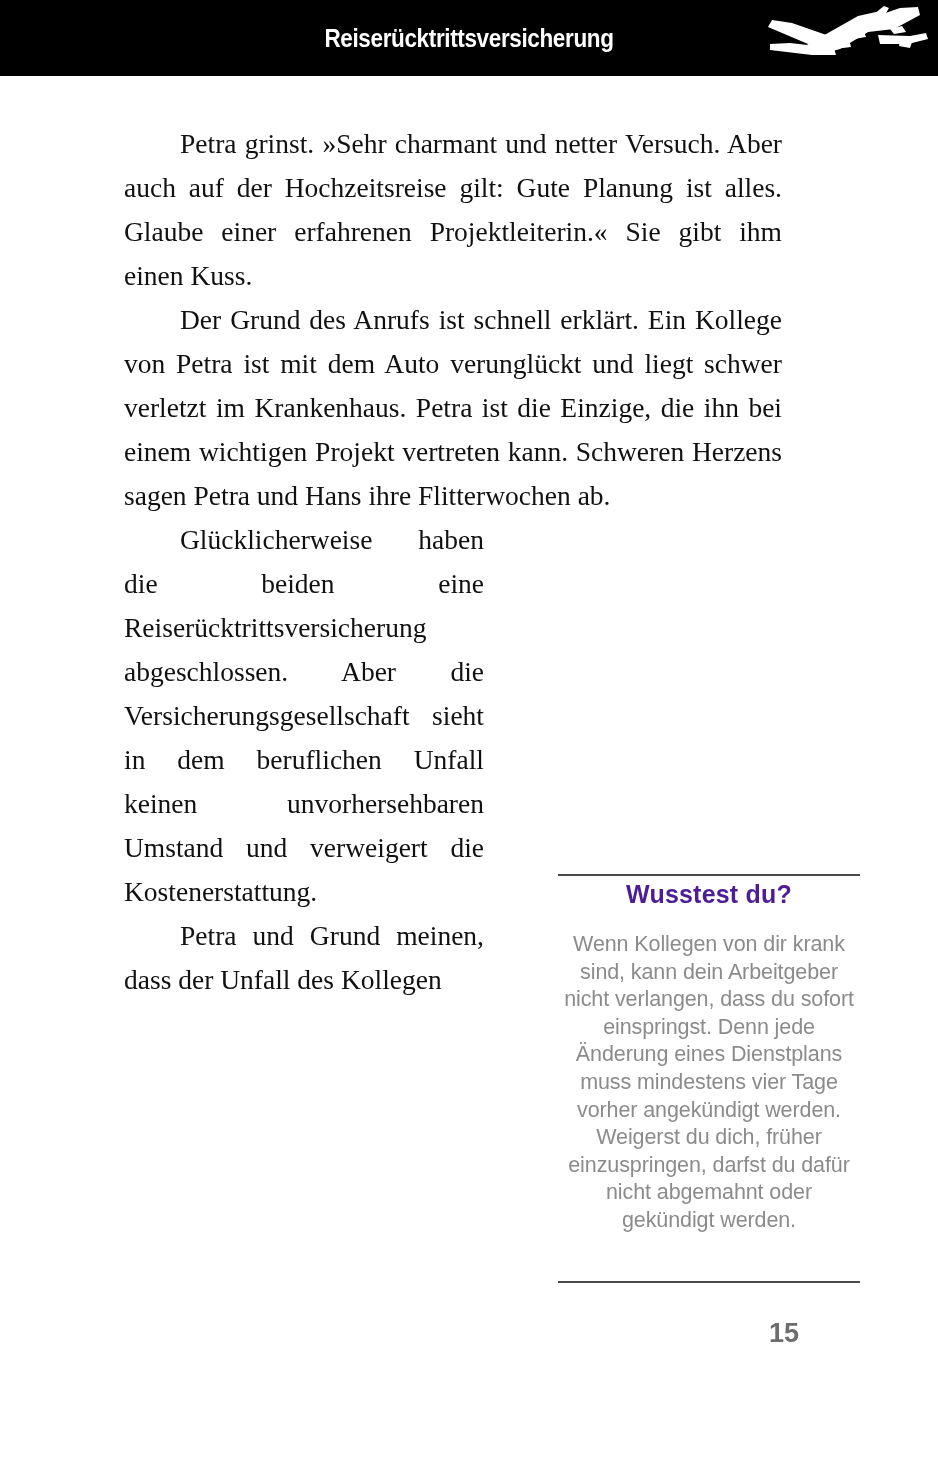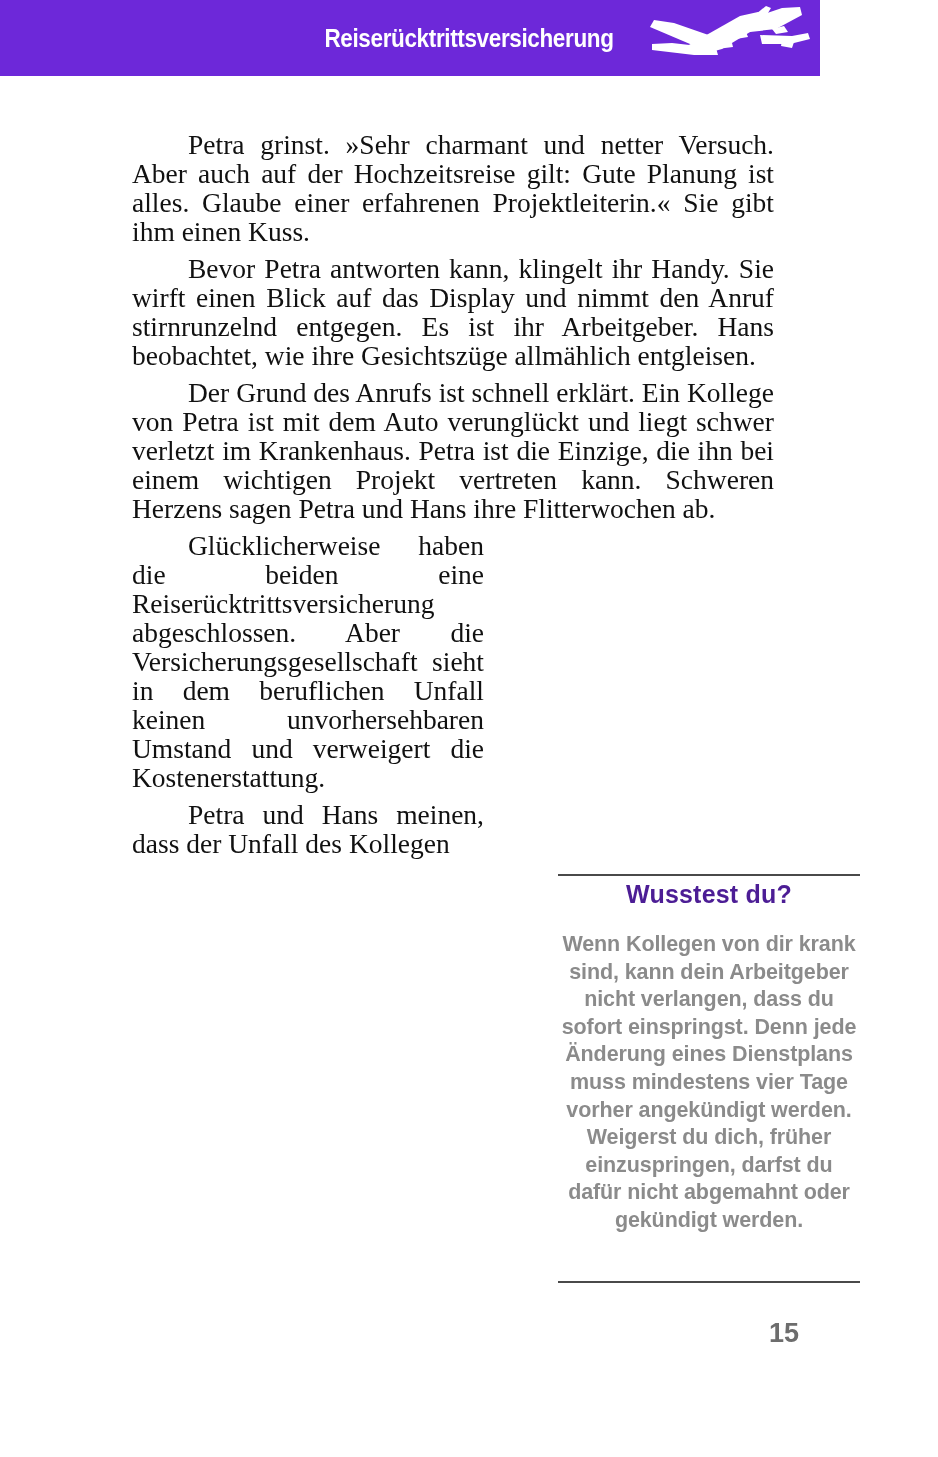--- a/index.html
+++ b/index.html
@@ -13,23 +13,23 @@
     font-family: "Liberation Serif", serif;
     position: relative;
     overflow: hidden;
   }
 
   
   .header-band {
     position: absolute;
     left: 0;
     top: 0;
-    width: 820px;
+    width: 938px;
     height: 76px;
-    background: #6d28d9;
+    background: #000000;
   }
   .header-title {
     position: absolute;
     left: 0;
     top: 0;
     width: 938px;
     height: 76px;
     line-height: 76px;
     text-align: center;
     color: #ffffff;
@@ -52,23 +52,23 @@
 
   
   .page-body {
     position: absolute;
     left: 124px;
     top: 122px;
     width: 658px;
   }
 
   p.story {
-    margin: 8px;
+    margin: 0;
     font-size: 27.5px;
-    line-height: 29px;
+    line-height: 44px;
     color: #111111;
     text-align: justify;
     text-indent: 56px;
     hyphens: manual;
     -webkit-hyphens: manual;
   }
 
   
   .sidebar-float {
     float: right;
@@ -104,21 +104,21 @@
     margin-top: 4px;
     font-family: "Liberation Sans", sans-serif;
     font-weight: bold;
     font-size: 25px;
     color: #4c1d95;
     letter-spacing: 0.2px;
   }
   .dyk-text {
     margin-top: 22px;
     font-family: "Liberation Sans", sans-serif;
-    font-weight: bold;
+    font-weight: normal;
     font-size: 21.5px;
     line-height: 27.6px;
     color: #8b8b8b;
     text-align: center;
     letter-spacing: -0.1px;
   }
 
   
   .page-number {
     position: absolute;
@@ -157,27 +157,26 @@
 
         <path d="M124 12 L134 4 L139 6 L133 16 Z"></path>
       </g>
     </svg>
   </div>
 </div>
 
 <div class="page-body">
 
   <p class="story">Petra grinst. »Sehr charmant und netter Versuch. Aber auch auf der Hochzeitsreise gilt: Gute Planung ist alles. Glaube einer erfahrenen Projektleiterin.« Sie gibt ihm einen Kuss.</p>
-  <p class="story">Bevor Petra antworten kann, klingelt ihr Handy. Sie wirft einen Blick auf das Display und nimmt den Anruf stirnrunzelnd entgegen. Es ist ihr Arbeitgeber. Hans beobachtet, wie ihre Gesichtszüge allmählich entgleisen.</p>
   <p class="story">Der Grund des Anrufs ist schnell erklärt. Ein Kollege von Petra ist mit dem Auto verunglückt und liegt schwer verletzt im Krankenhaus. Petra ist die Einzige, die ihn bei einem wichtigen Projekt vertreten kann. Schweren Herzens sagen Petra und Hans ihre Flitterwochen ab.</p>
 
   <div class="sidebar-float"></div>
 
   <p class="story">Glücklicherweise haben die beiden eine Reiserücktrittsversicherung abgeschlossen. Aber die Versicherungsgesellschaft sieht in dem beruflichen Unfall keinen unvorhersehbaren Umstand und verweigert die Kostenerstattung.</p>
-  <p class="story">Petra und Hans meinen, dass der Unfall des Kollegen</p>
+  <p class="story">Petra und Grund meinen, dass der Unfall des Kollegen</p>
 </div>
 
 <div class="didyouknow">
   <div class="dyk-rule"></div>
   <div class="dyk-title">Wusstest du?</div>
   <div class="dyk-text">Wenn Kollegen von dir krank sind, kann dein Arbeitgeber nicht verlangen, dass du sofort einspringst. Denn jede Änderung eines Dienstplans muss mindestens vier Tage vorher angekündigt werden. Weigerst du dich, früher einzuspringen, darfst du dafür nicht abgemahnt oder gekündigt werden.</div>
 </div>
 <div class="dyk-rule bottom"></div>
 
 <div class="page-number">15</div>

